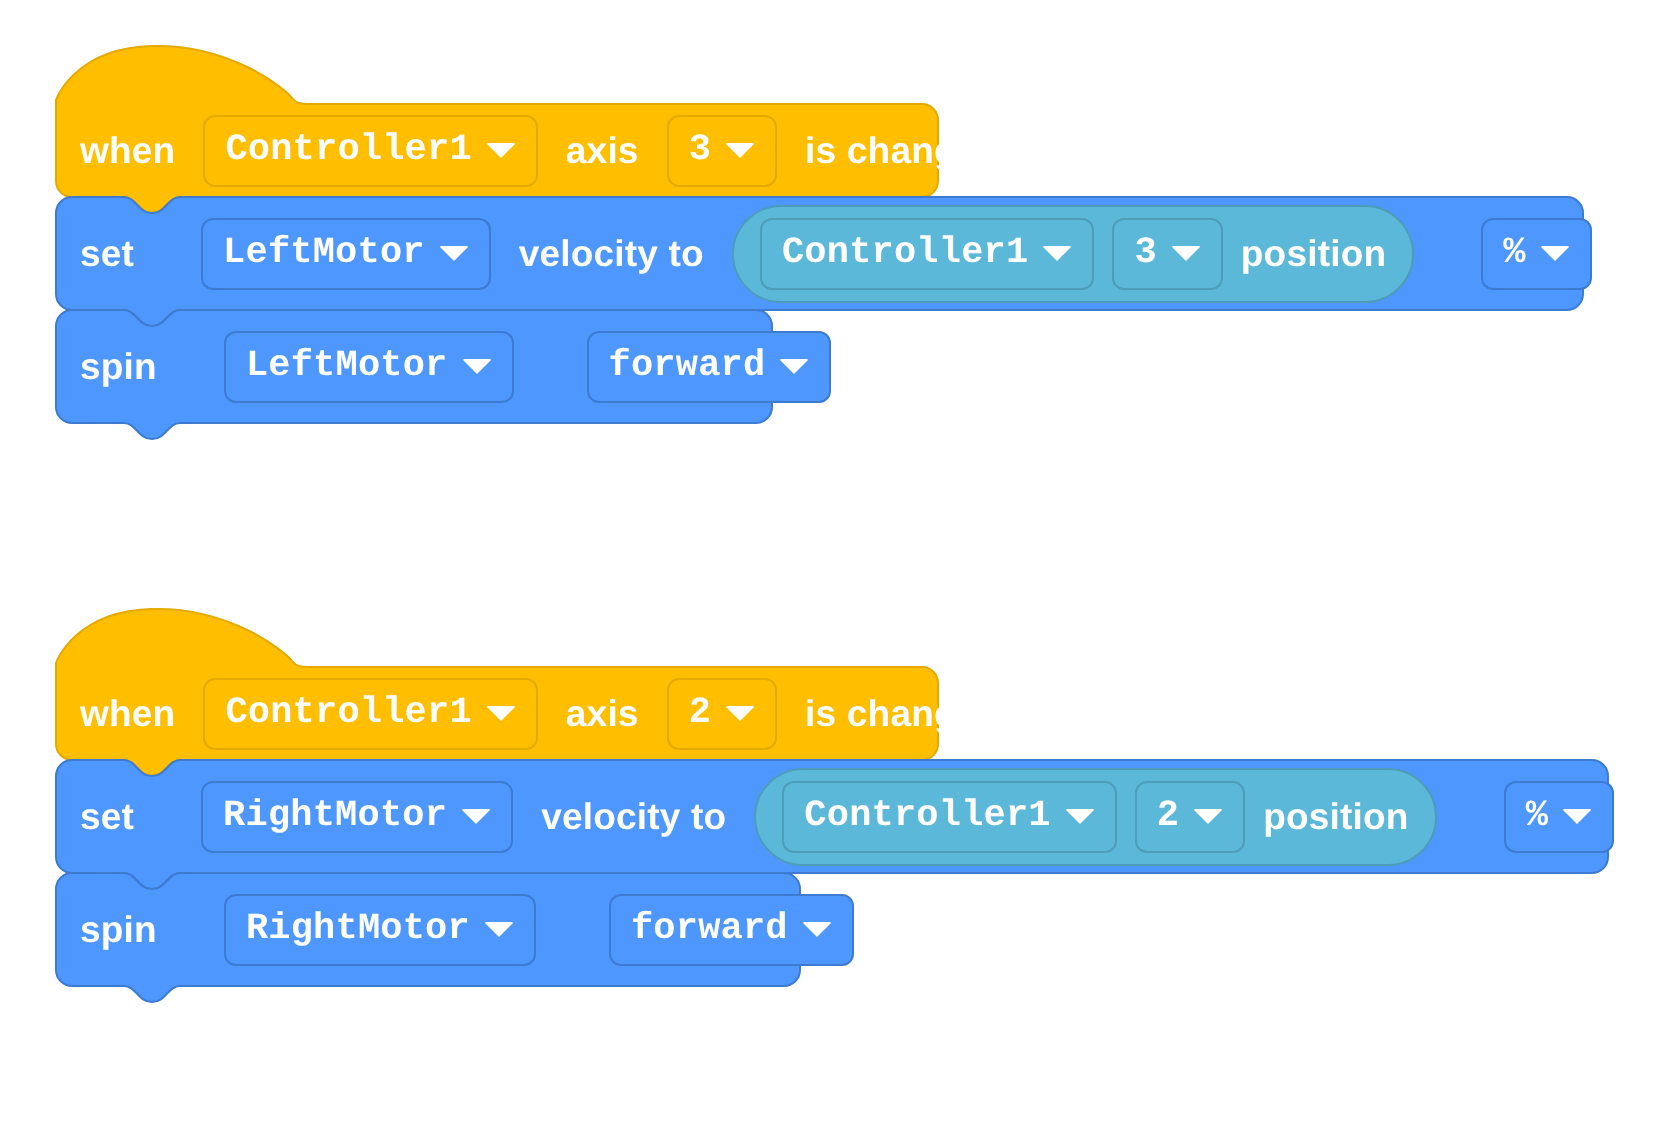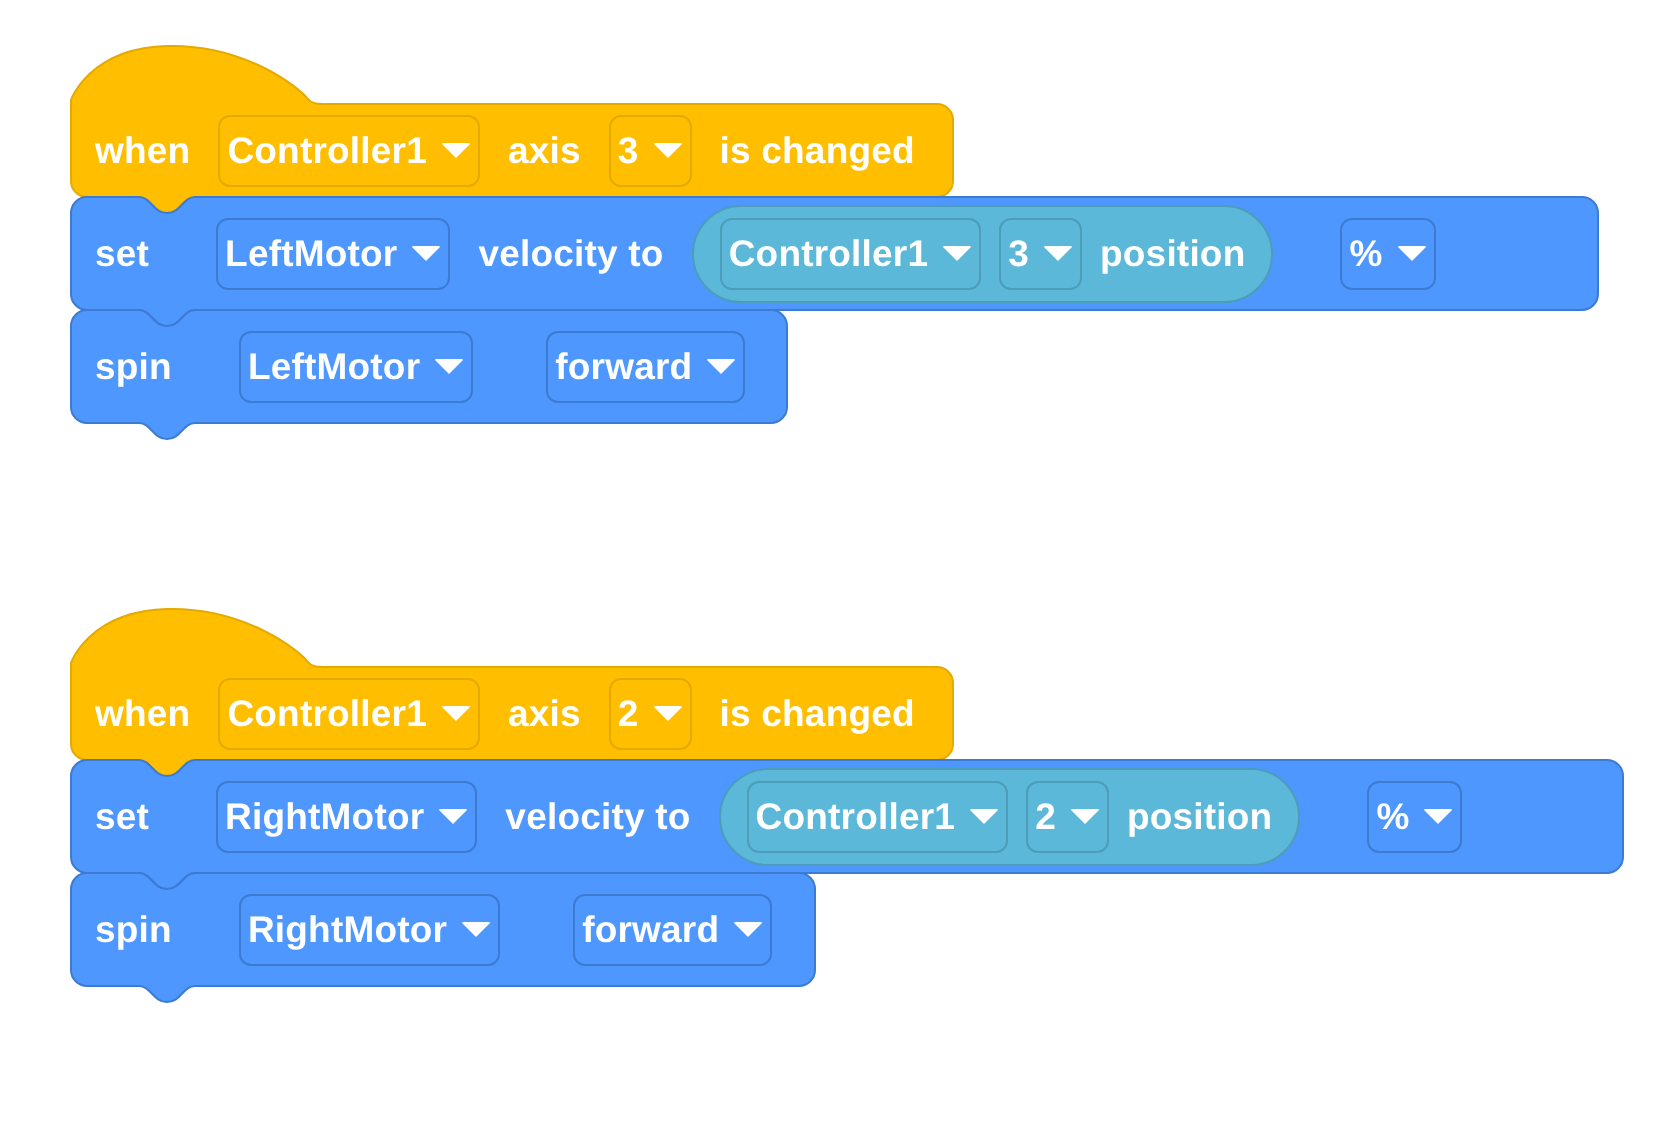--- a/index.html
+++ b/index.html
@@ -16,21 +16,21 @@
   }
   .canvas {
     position: absolute;
     inset: 0;
   }
   .stack {
     position: absolute;
   }
   .block {
     position: absolute;
-    left: 15px;
+    left: 0;
   }
   .block svg {
     position: absolute;
     top: 0;
     left: 0;
     overflow: visible;
   }
   .row {
     position: absolute;
     top: 0;
@@ -48,25 +48,26 @@
     white-space: nowrap;
     line-height: 1;
     text-rendering: geometricPrecision;
   }
   .field {
     display: inline-flex;
     align-items: center;
     justify-content: center;
     gap: 14px;
     height: 72px;
-    padding: 0 7px;
+    padding: 0 20px;
     border-radius: 12px;
     box-sizing: border-box;
     pointer-events: auto;
     cursor: pointer;
+    font-family: Liberation Mono, monospace;
   }
   .field .label { font-size: 37px; }
   .field-hat {
     background: #ffbf00;
     border: 2px solid #e5a900;
   }
   .field-motion {
     background: #4d97ff;
     border: 2px solid #3d7bd1;
     margin-left: 39px;

